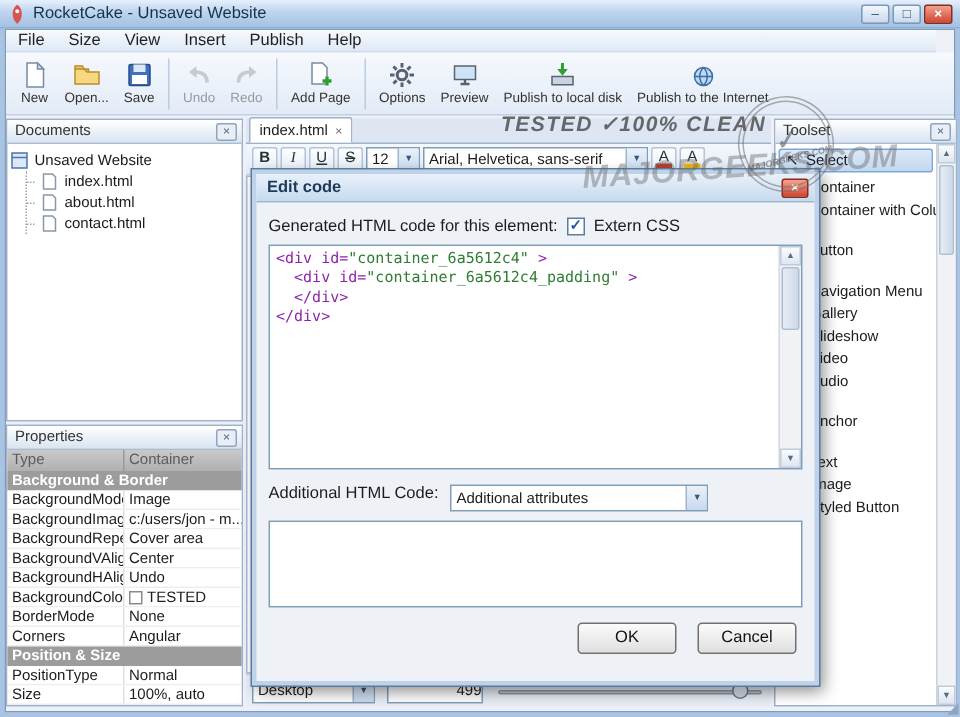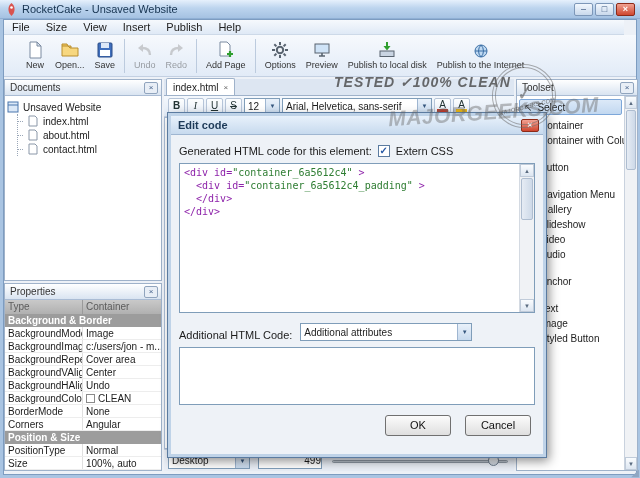--- a/index.html
+++ b/index.html
@@ -15,21 +15,21 @@
 .wbtn{width:19px;height:13px;border:1px solid #7d97b8;border-radius:2px;background:linear-gradient(#f2f7fd,#c9d9ec);
   font-size:9px;line-height:11px;text-align:center;color:#33507a;cursor:default;}
 .wbtn.close{background:linear-gradient(#f0a191,#cf4730);border-color:#8d2a18;color:#fff;font-weight:bold;}
 
 .client{position:absolute;left:3px;right:3px;top:19px;bottom:3px;background:#edf1f7;border:1px solid #7d9cc0;}
 
 .menubar{position:absolute;left:0;right:12px;top:0;height:15px;display:flex;align-items:center;
   background:linear-gradient(#f6f9fd,#dfe9f6);border-bottom:1px solid #cdd9e8;}
 .menu-item{padding:0 8px;font-size:11px;color:#222;}
 
-.toolbar{position:absolute;left:0;right:0;top:15px;height:42px;display:flex;align-items:center;padding-left:16px;
+.toolbar{position:absolute;left:0;right:0;top:15px;height:42px;display:flex;align-items:center;padding-left:4px;
   background:linear-gradient(#f6f9fd,#e2ebf7);border-bottom:1px solid #c3d0e2;}
 .tb-btn{display:flex;flex-direction:column;align-items:center;justify-content:center;padding:1px 5px;height:38px;min-width:30px;}
 .tb-icon{height:18px;display:flex;align-items:center;}
 .tb-label{font-size:9px;color:#333;margin-top:1px;white-space:nowrap;}
 .tb-btn.disabled{opacity:.45;filter:grayscale(1);}
 .tb-sep{width:1px;height:34px;background:#bccbde;margin:0 4px;}
 
 
 .panel{position:absolute;background:#fff;border:1px solid #9fb2ca;}
 .panel-header{height:16px;display:flex;align-items:center;padding:0 3px 0 5px;
@@ -106,21 +106,21 @@
 .dlg-body{padding:8px;position:relative;}
 .dlg-row{display:flex;align-items:center;gap:6px;height:16px;font-size:11px;}
 .checkbox{width:12px;height:12px;border:1px solid #5b7ba0;background:#fff;display:inline-flex;align-items:center;justify-content:center;}
 .check-glyph{font-size:10px;color:#2456a4;font-weight:bold;line-height:10px;}
 .codebox{position:relative;margin-top:4px;height:150px;background:#fff;border:1px solid #7f9db9;overflow:hidden;}
 .code-lines{position:absolute;left:0;top:0;right:15px;bottom:0;padding:2px 4px;
   font-family:"DejaVu Sans Mono",monospace;font-size:10px;line-height:13px;white-space:pre;}
 .code-tag{color:#8e24aa;} .code-str{color:#2e7d32;}
 .vscroll{position:absolute;right:0;top:0;bottom:0;width:15px;background:#f0f2f5;border-left:1px solid #d4dae2;}
 .vscroll .scroll-thumb{top:14px;height:42px;}
-.addl-row{margin-top:10px;display:flex;align-items:flex-end;gap:8px;height:18px;font-size:11px;}
+.addl-row{margin-top:10px;display:flex;align-items:flex-start;gap:8px;height:18px;font-size:11px;}
 .addl-combo{width:172px;height:18px;}
 .textarea{margin-top:6px;height:58px;background:#fff;border:1px solid #7f9db9;}
 .btn-row{margin-top:10px;display:flex;justify-content:flex-end;gap:14px;padding-right:4px;}
 .btn{width:66px;height:21px;border:1px solid #707070;border-radius:3px;background:linear-gradient(#fbfbfb,#dfdfdf);
   font-size:11px;text-align:center;line-height:19px;color:#111;}
 
 
 .watermark{position:absolute;inset:0;z-index:60;pointer-events:none;font-style:italic;}
 .wm-line1{position:absolute;left:334px;top:74px;font-size:14px;font-weight:bold;letter-spacing:1px;color:rgba(70,70,70,.8);}
 .wm-line2{position:absolute;left:388px;top:100px;font-size:21px;font-weight:bold;letter-spacing:.5px;color:rgba(100,100,100,.42);transform:rotate(-4deg);}
@@ -333,21 +333,21 @@
           <div class="prop-row">
             <div class="prop-name">BackgroundHAlignm</div>
             <div class="prop-value">
               <span>Undo</span>
             </div>
           </div>
           <div class="prop-row">
             <div class="prop-name">BackgroundColor</div>
             <div class="prop-value">
               <span class="swatch" style="background:#FFFFFF"></span>
-              <span>CLEAN</span>
+              <span>TESTED</span>
             </div>
           </div>
           <div class="prop-row">
             <div class="prop-name">BorderMode</div>
             <div class="prop-value">
               <span>None</span>
             </div>
           </div>
           <div class="prop-row">
             <div class="prop-name">Corners</div>

